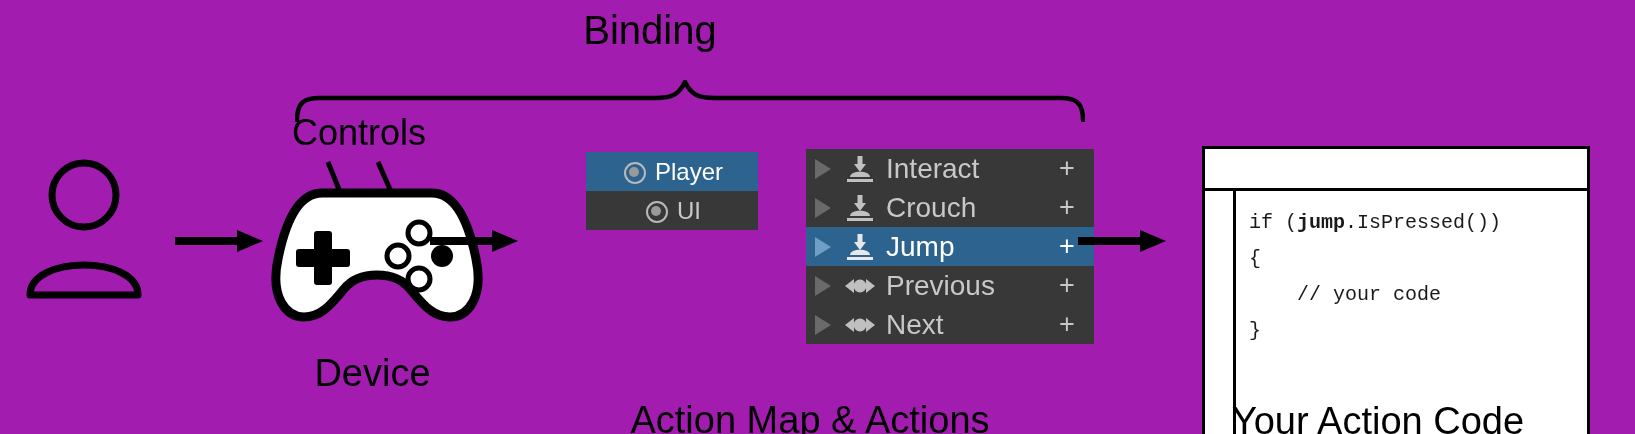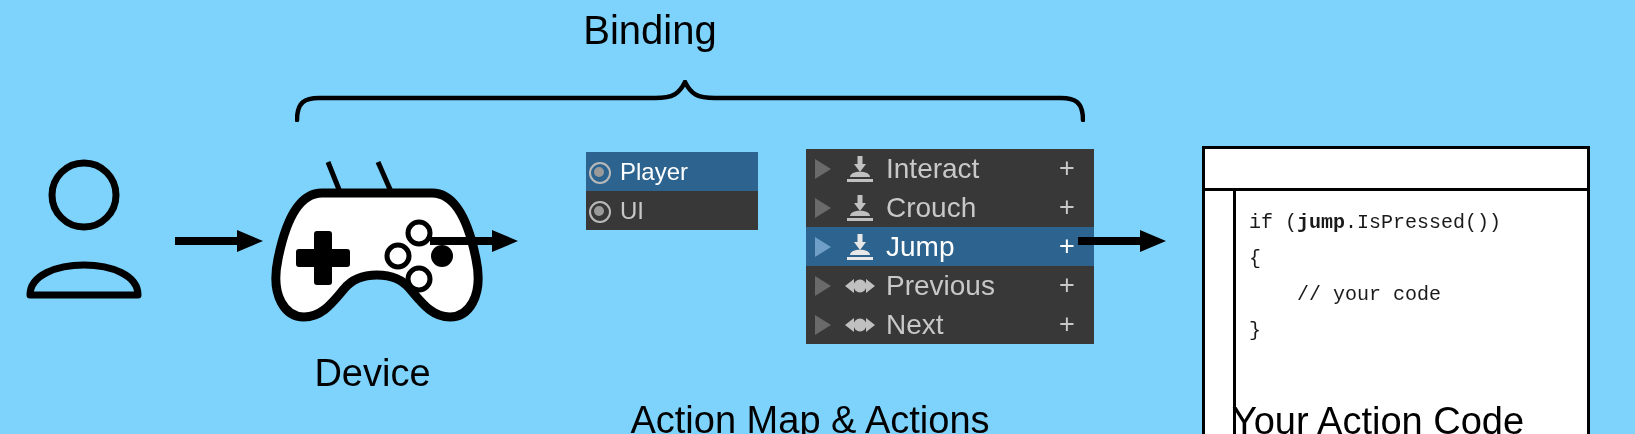--- a/index.html
+++ b/index.html
@@ -8,21 +8,21 @@
     background: #ffffff;
   }
   body {
     font-family: "Liberation Sans", sans-serif;
     -webkit-font-smoothing: antialiased;
   }
   #stage {
     position: relative;
     width: 1635px;
     height: 434px;
-    background: #7dd3fc;
+    background: #a21caf;
     overflow: hidden;
   }
   .abs { position: absolute; }
 
   
   #binding-label {
     left: 0; top: 8px; width: 1300px;
     text-align: center;
     font-size: 40px;
     color: #000;
@@ -71,21 +71,21 @@
   }
   .row {
     display: flex;
     align-items: center;
     height: 39px;
     box-sizing: border-box;
   }
   .row.selected { background: #2c648f; }
 
   
-  .am-row { padding-left: 2px; }
+  .am-row { padding-left: 2px; justify-content: center; }
   .am-icon {
     width: 22px; height: 22px;
     flex: 0 0 22px;
     position: relative;
     margin-right: 10px;
   }
   .am-icon::before {
     content: "";
     position: absolute;
     left: 1px; top: 1px;
@@ -188,20 +188,21 @@
 
 <div id="stage">
 
   <div class="abs" id="binding-label">Binding</div>
 
   <svg class="abs" id="brace-svg" width="790" height="42" viewBox="0 0 790 42">
     <path d="M2 40 C2 22 10 18 24 18 L360 18 C378 18 384 14 390 2
              C396 14 402 18 420 18 L766 18 C780 18 788 22 788 40" fill="none" stroke="#000" stroke-width="4.5" stroke-linecap="round"></path>
   </svg>
 
+  <div class="abs" id="controls-label">Controls</div>
 
   <svg class="abs" id="controls-arrows-svg" width="170" height="80" viewBox="0 0 170 80">
     <g stroke="#000" stroke-width="5" fill="#000">
       <line x1="28" y1="2" x2="48" y2="52"></line>
       <polygon points="44,44 58,70 56,48" stroke-width="3"></polygon>
       <line x1="78" y1="2" x2="100" y2="52"></line>
       <polygon points="96,44 110,70 108,48" stroke-width="3"></polygon>
     </g>
   </svg>
 

